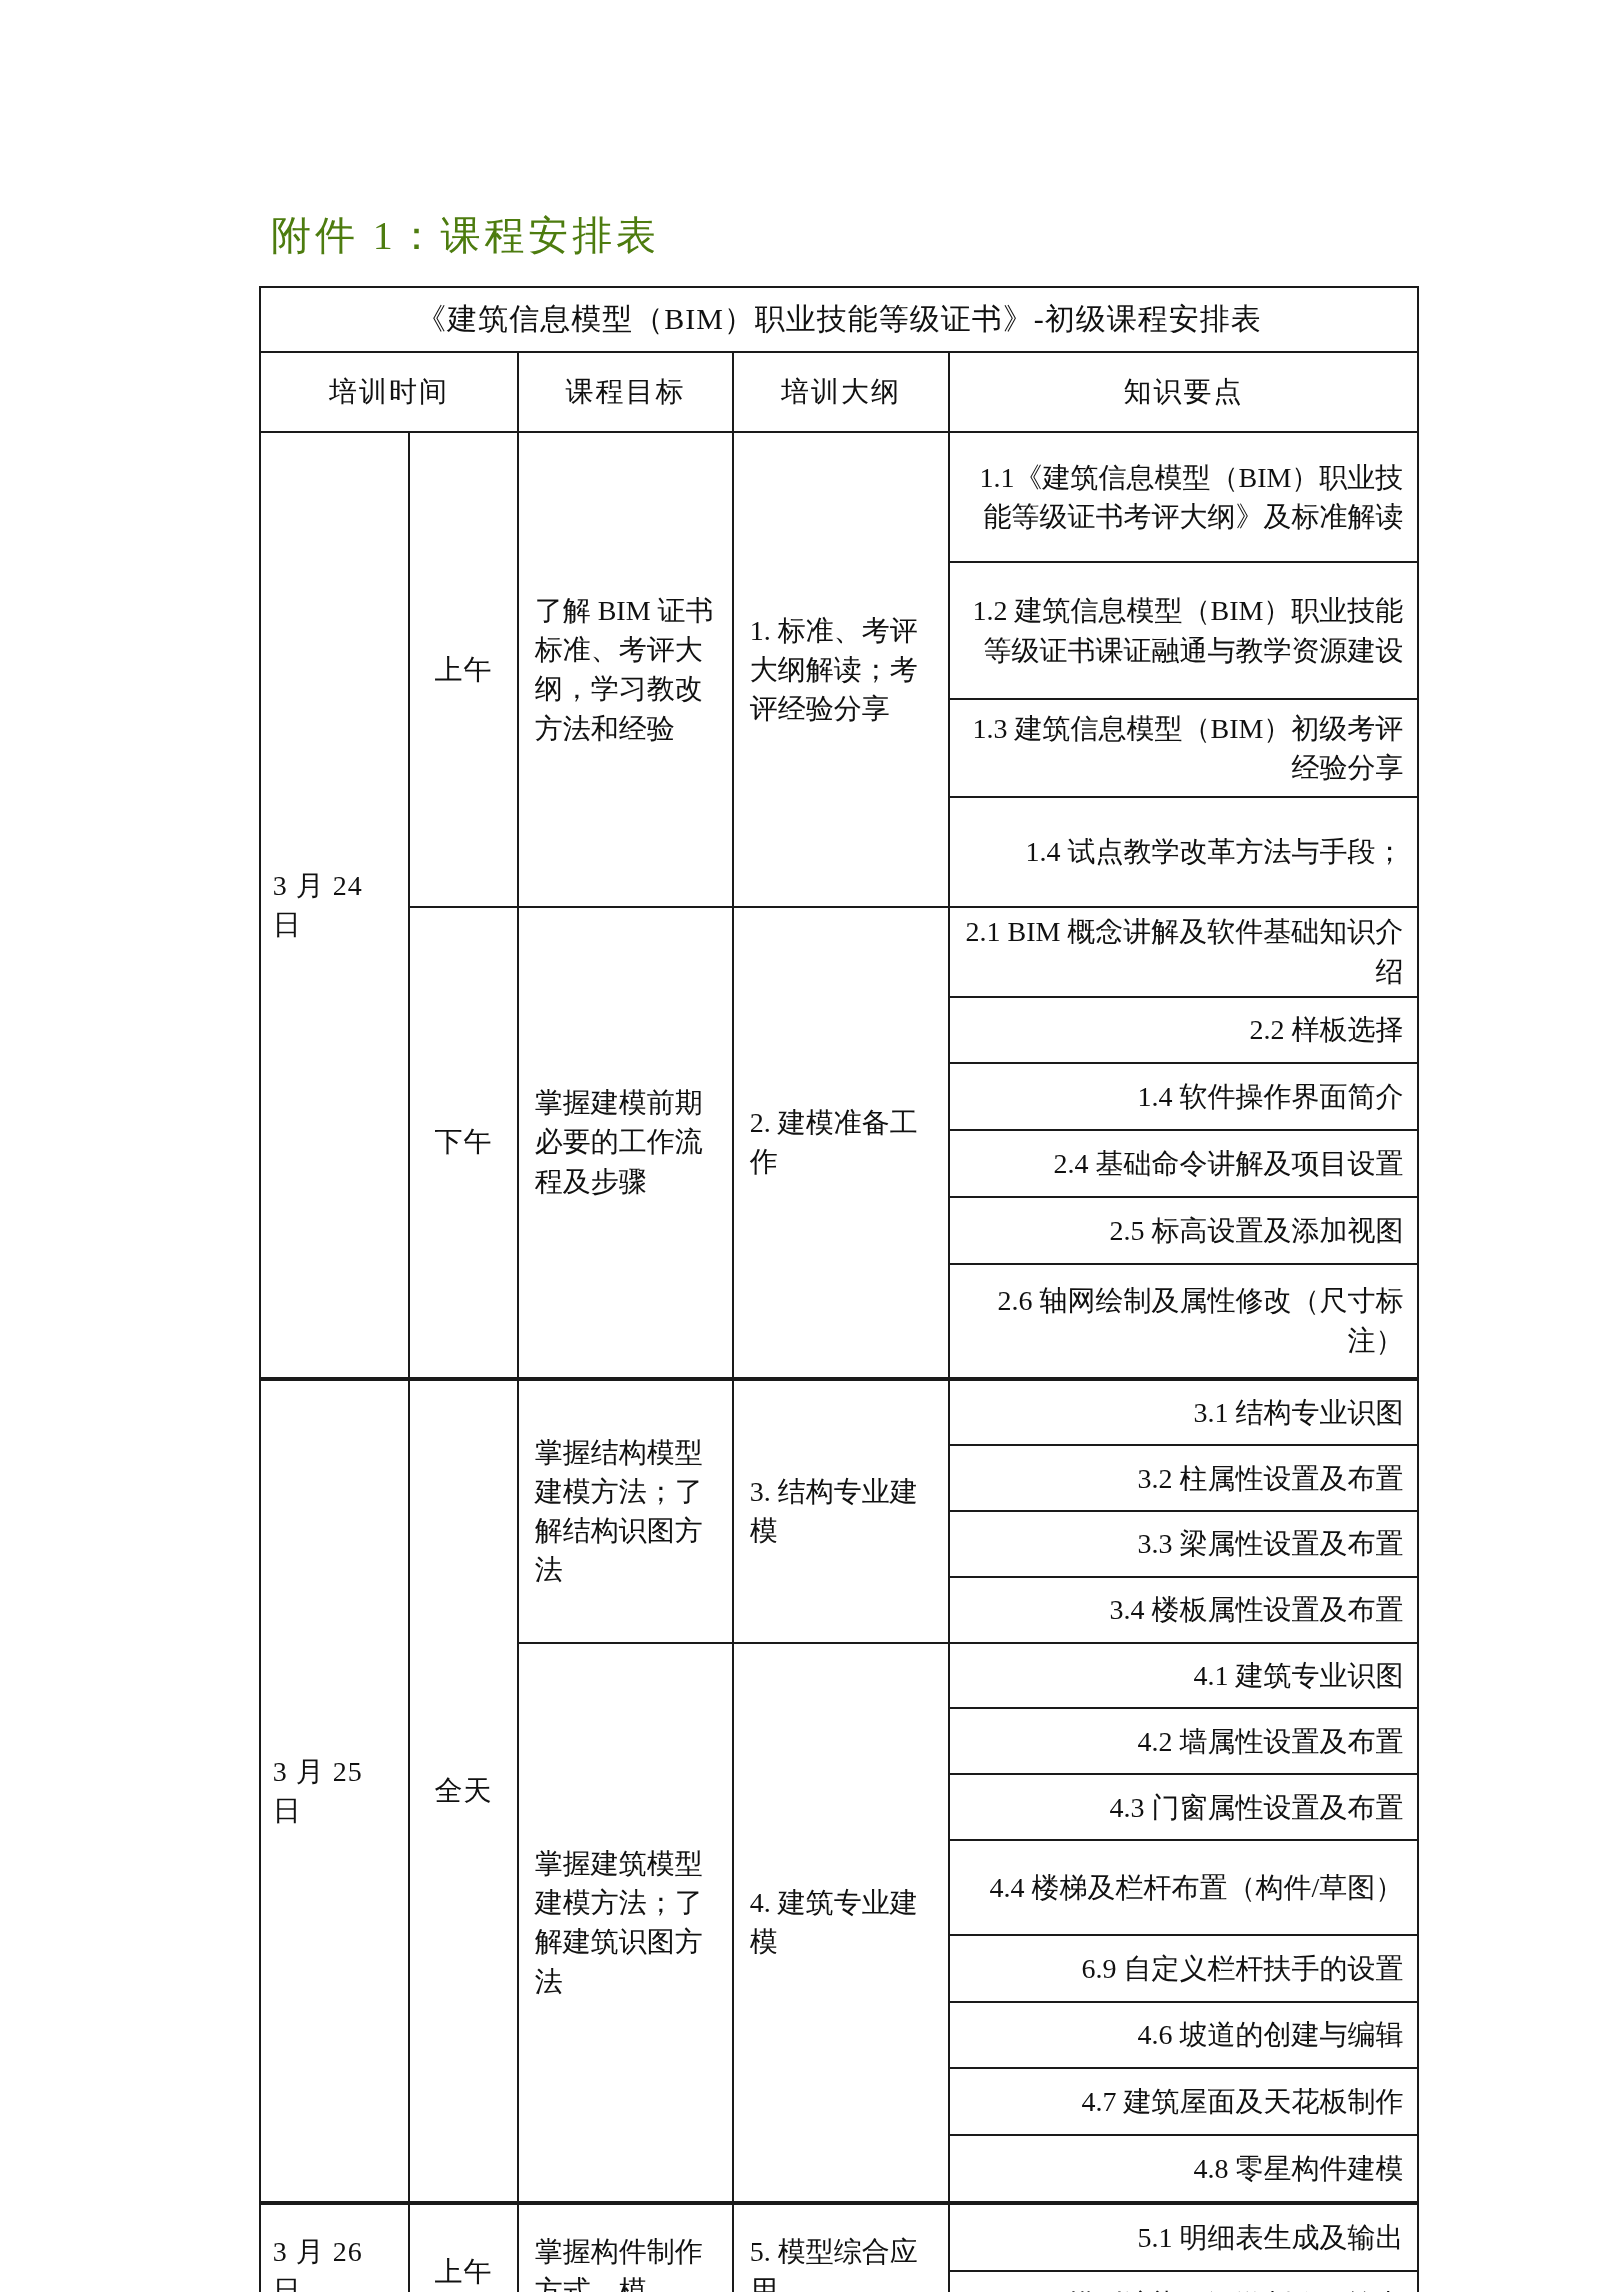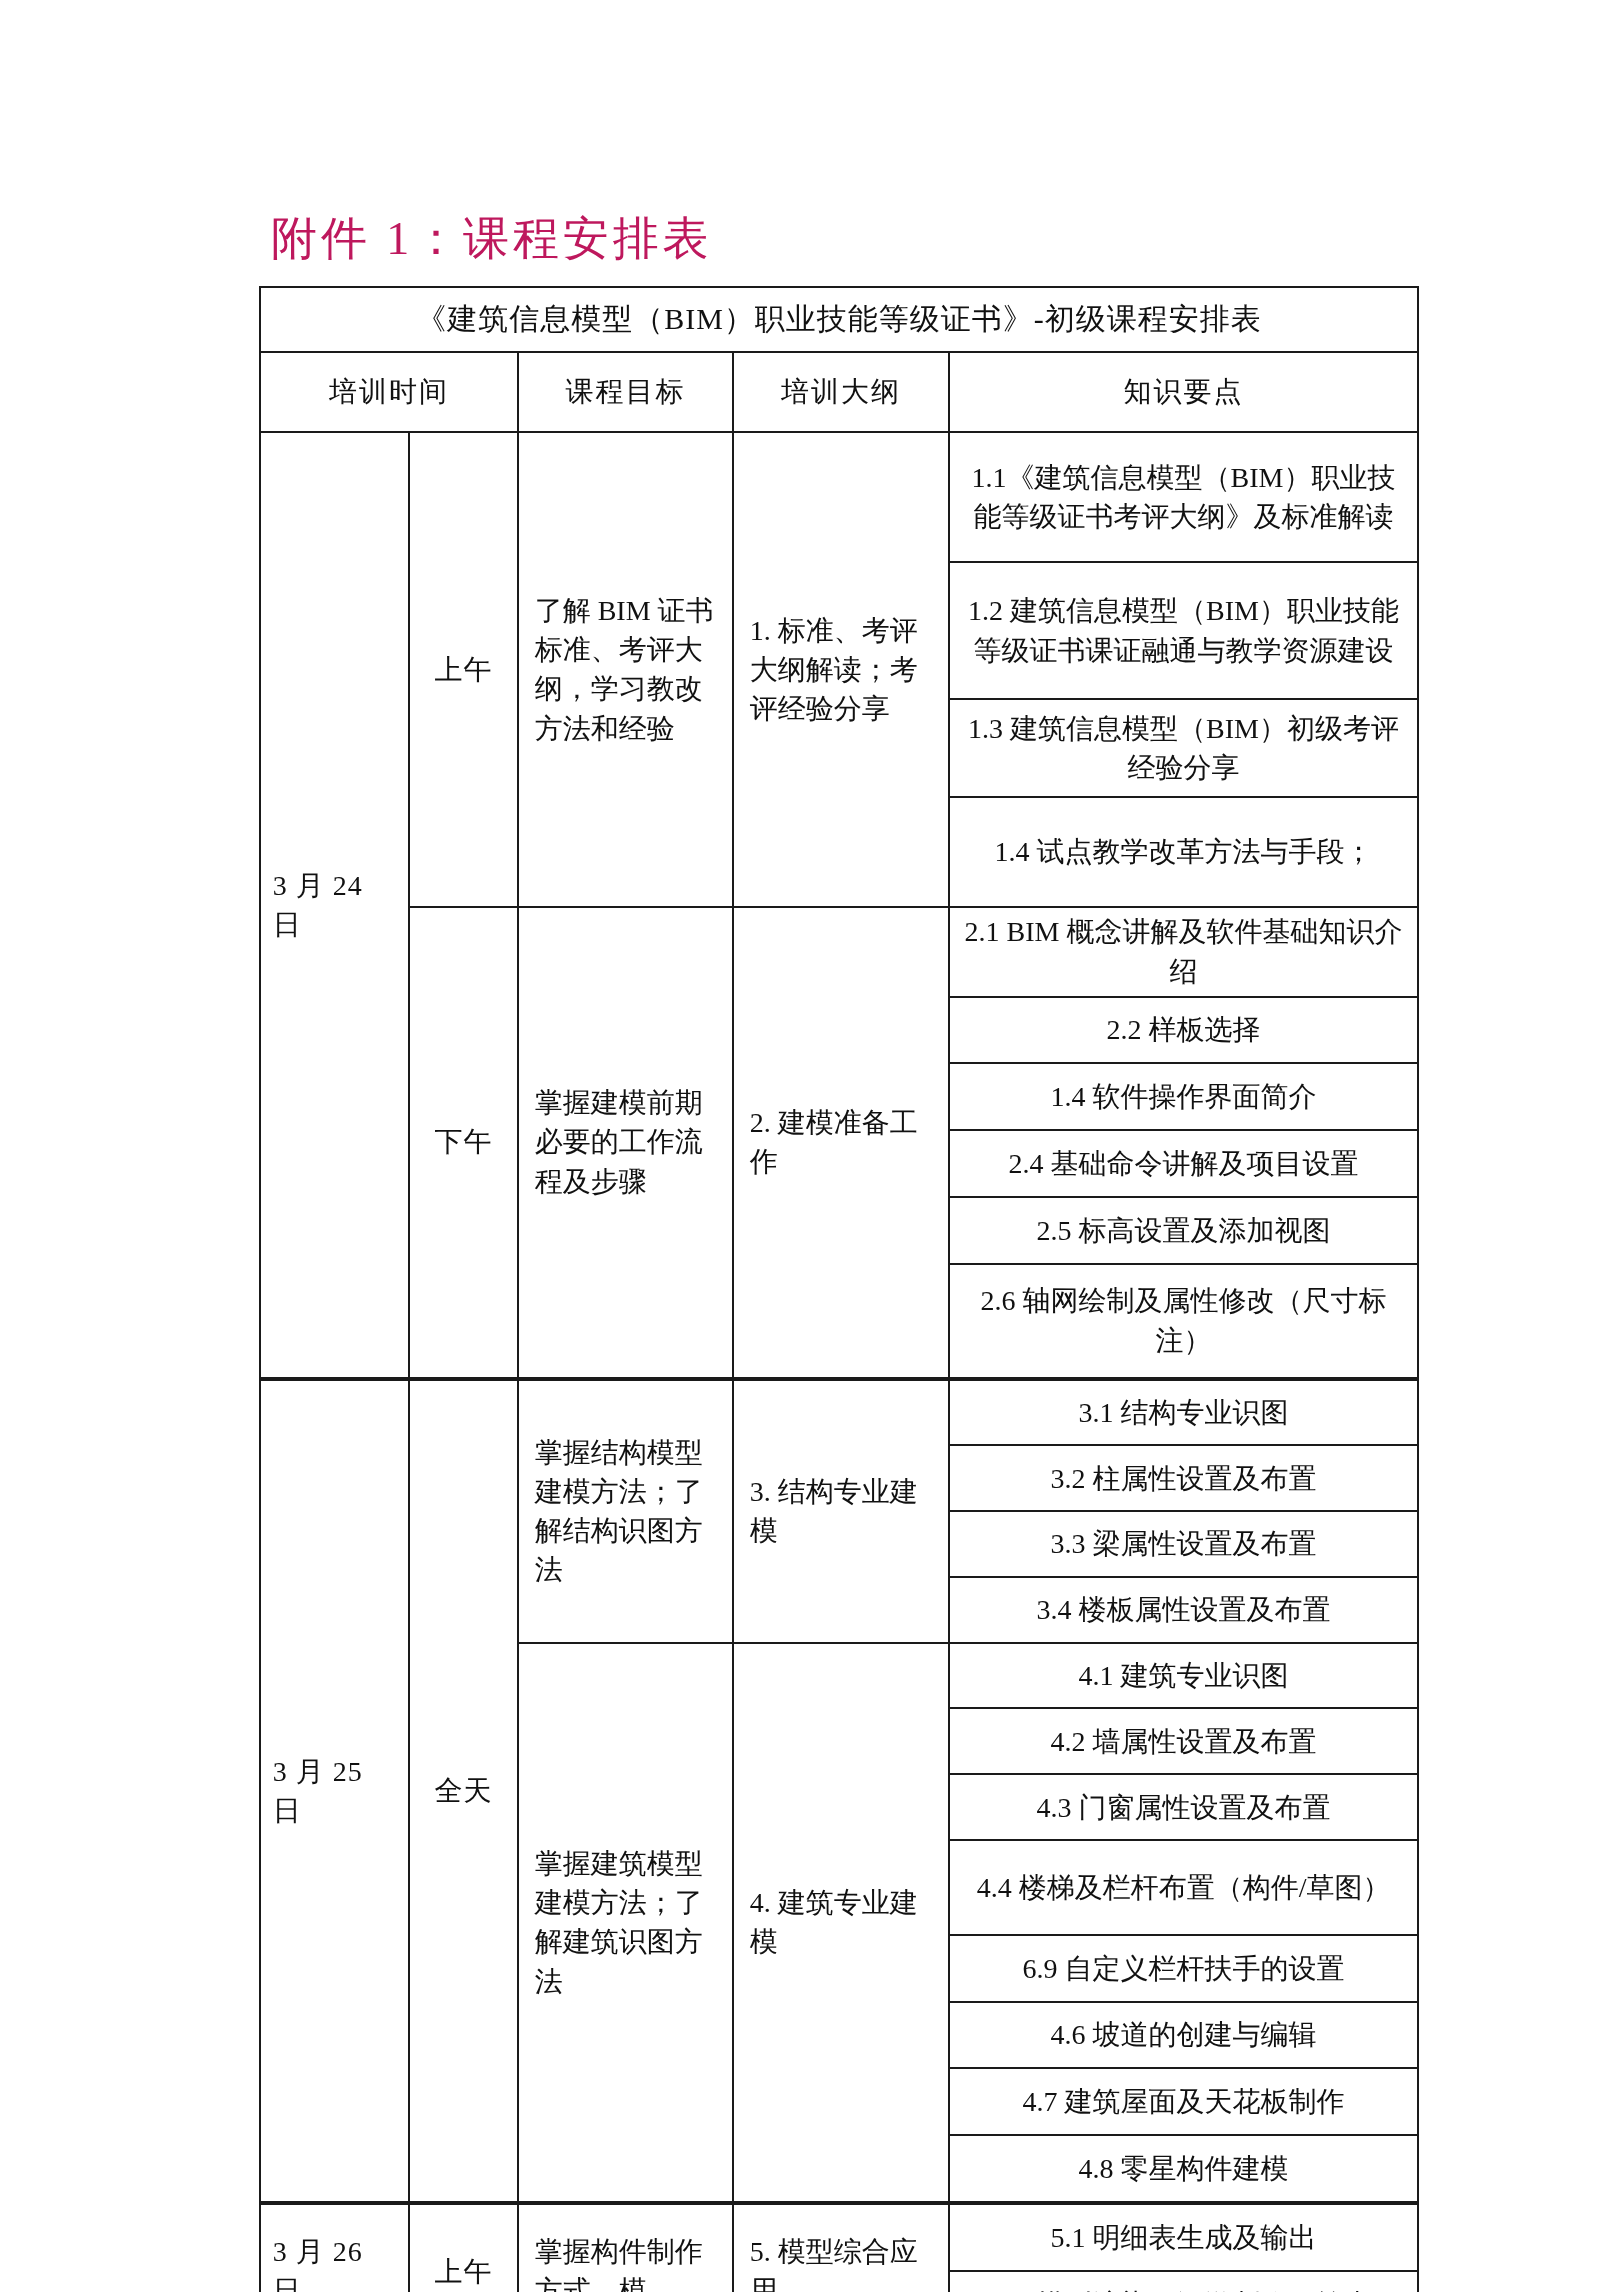--- a/index.html
+++ b/index.html
@@ -12,24 +12,24 @@
     width: 1621px;
     height: 2293px;
     background: #ffffff;
     font-family: "Liberation Serif", "DejaVu Serif", serif;
     color: #111111;
   }
   .doc-title {
     position: absolute;
     left: 271px;
     top: 208px;
-    font-size: 46px;
+    font-size: 40px;
     letter-spacing: 3.9px;
     white-space: nowrap;
-    color: #be185d;
+    color: #4d7c0f;
   }
   table.schedule {
     position: absolute;
     left: 259px;
     top: 286px;
     width: 1158px;
     border-collapse: collapse;
     table-layout: fixed;
     font-size: 28px;
     line-height: 1.4;
@@ -69,21 +69,21 @@
   .c-time {
     text-align: center;
     padding: 4.9px 3.9px;
     letter-spacing: 1px;
   }
   .c-obj, .c-out {
     text-align: left;
     padding: 4.9px 13.7px 4.9px 15.7px;
   }
   .c-k {
-    text-align: center;
+    text-align: right;
     padding: 4.9px 13.7px 4.9px 13.7px;
   }
   
   .rh55  { height: 54px; }
   .rh56  { height: 55px; }
   .rh57  { height: 56px; }
   .rh80  { height: 78px; }
   .rh85  { height: 83px; }
   .rh88  { height: 86px; }
   .rh100 { height: 98px; }

